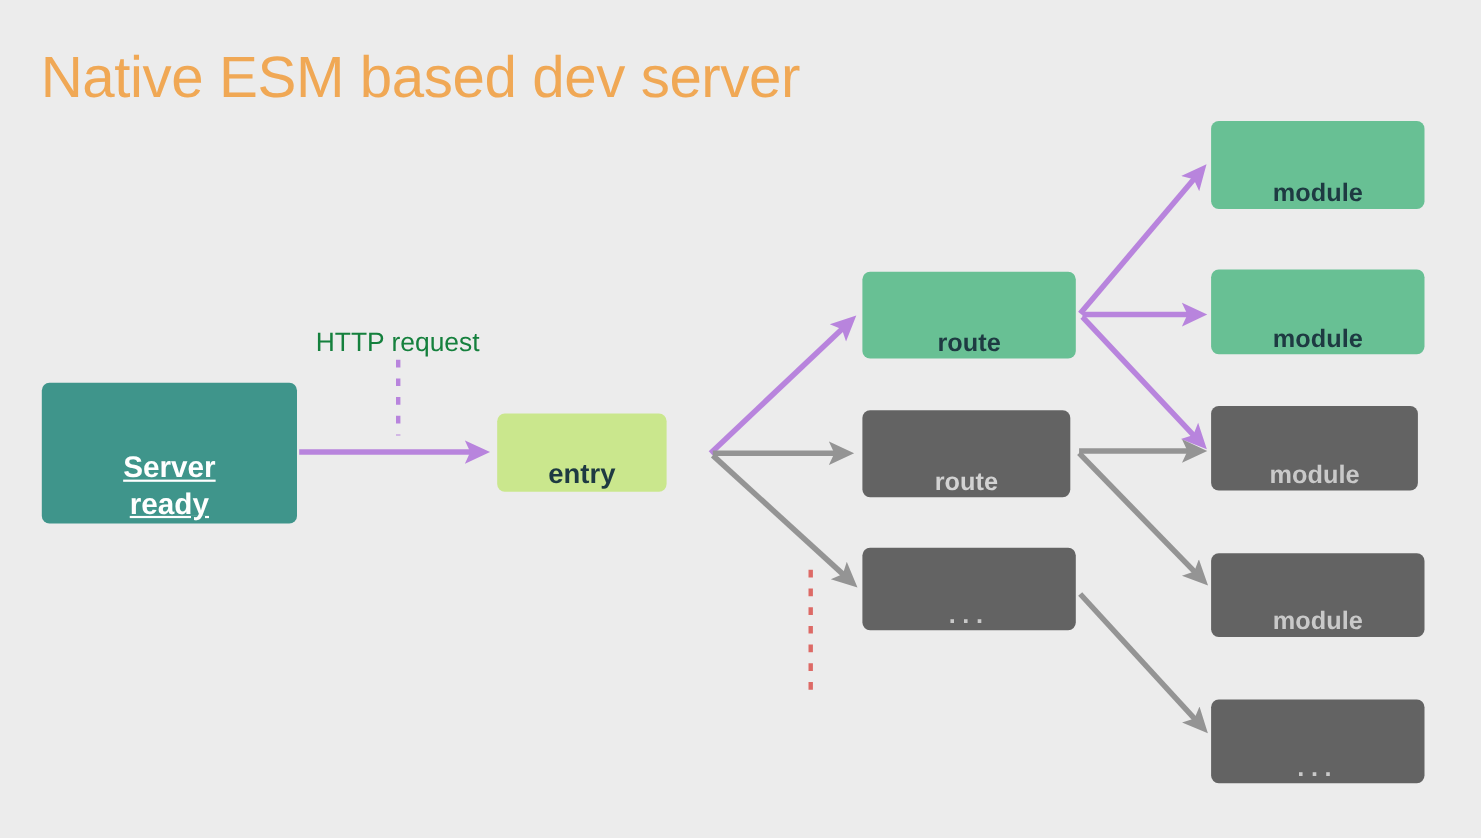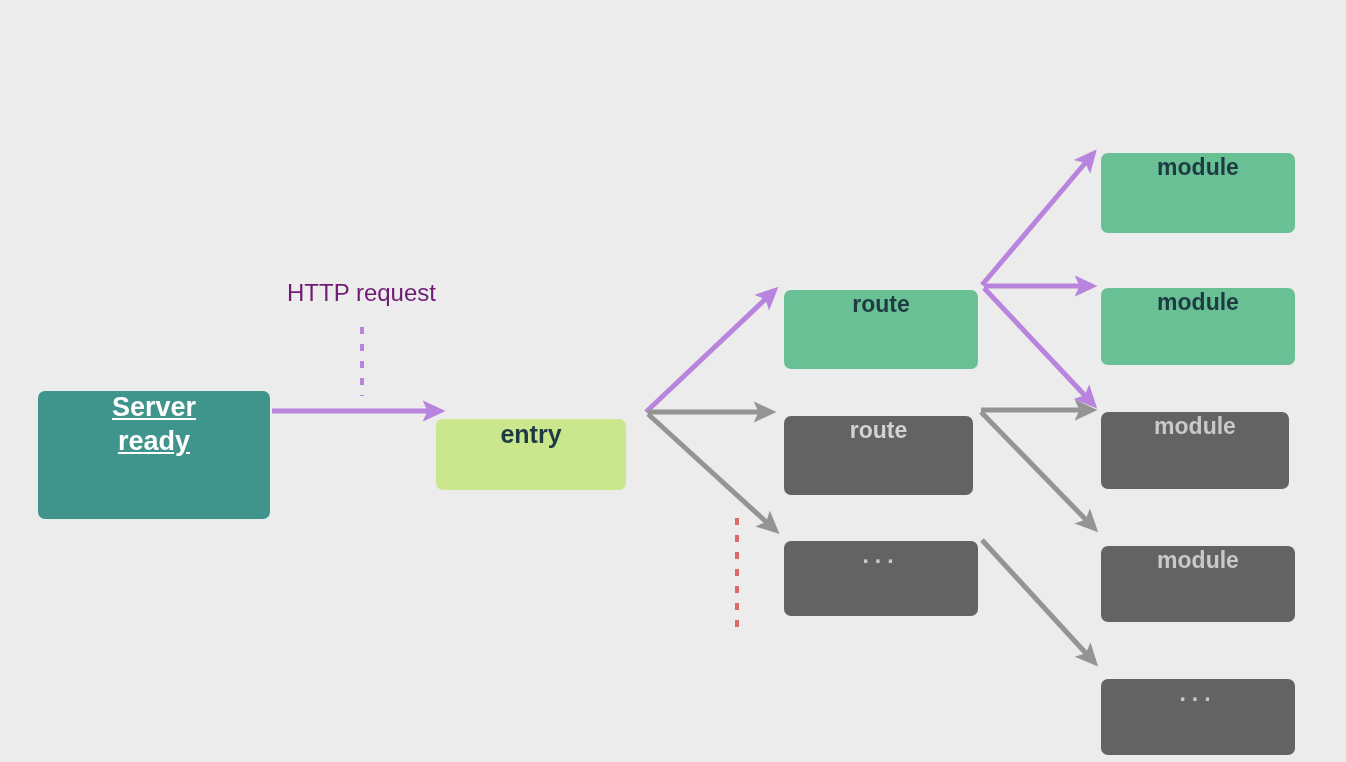--- a/index.html
+++ b/index.html
@@ -34,42 +34,41 @@
     font-size: 53px;
     font-weight: 400;
     color: #f0a855;
     letter-spacing: -0.4px;
     white-space: nowrap;
   }
   .node {
     position: absolute;
     border-radius: 7px;
     display: flex;
-    align-items: flex-start;
+    align-items: flex-end;
     justify-content: center;
     text-align: center;
     font-weight: bold;
     box-sizing: border-box;
     line-height: 1.25;
-    margin-top: 43px;
   }
   .node-server {
     left: 38px;
     top: 348px;
     width: 232px;
     height: 128px;
     background: #3f958b;
     color: #ffffff;
     font-size: 27px;
     text-decoration: underline;
   }
   .node-entry {
-    left: 436px;
+    left: 452px;
     top: 376px;
-    width: 190px;
+    width: 154px;
     height: 71px;
     background: #cae78d;
     color: #1e3a42;
     font-size: 25px;
   }
   .node-route-green {
     left: 784px;
     top: 247px;
     width: 194px;
     height: 79px;
@@ -142,23 +141,23 @@
     font-size: 23px;
     letter-spacing: 6px;
   }
   .annot {
     position: absolute;
     white-space: pre;
     line-height: 1.25;
   }
   .annot-http {
     left: 287px;
-    top: 278px;
+    top: 297px;
     font-size: 24px;
-    color: #701a75;
+    color: #15803d;
   }
   .annot-dyn {
     left: 653px;
     top: 640px;
     font-size: 24px;
     color: #dd6a66;
   }
 </style>
 </head>
 <body>
@@ -193,20 +192,21 @@
 
     <line x1="981" y1="412" x2="1093" y2="527" stroke="#949494" stroke-width="5" marker-end="url(#ah-gray)"></line>
 
     <line x1="982" y1="540" x2="1093" y2="661" stroke="#949494" stroke-width="5" marker-end="url(#ah-gray)"></line>
 
     <line x1="362" y1="327" x2="362" y2="396" stroke="#b884dd" stroke-width="4" stroke-dasharray="7 10"></line>
 
     <line x1="737" y1="518" x2="737" y2="628" stroke="#dd6a66" stroke-width="4" stroke-dasharray="7 10"></line>
   </svg>
 
+  <div class="title">Native ESM based dev server</div>
 
   <div class="node node-server">
     <span style="white-space:pre-line">Server
 ready</span>
   </div>
 
   <div class="node node-entry">
     <span>entry</span>
   </div>
 

